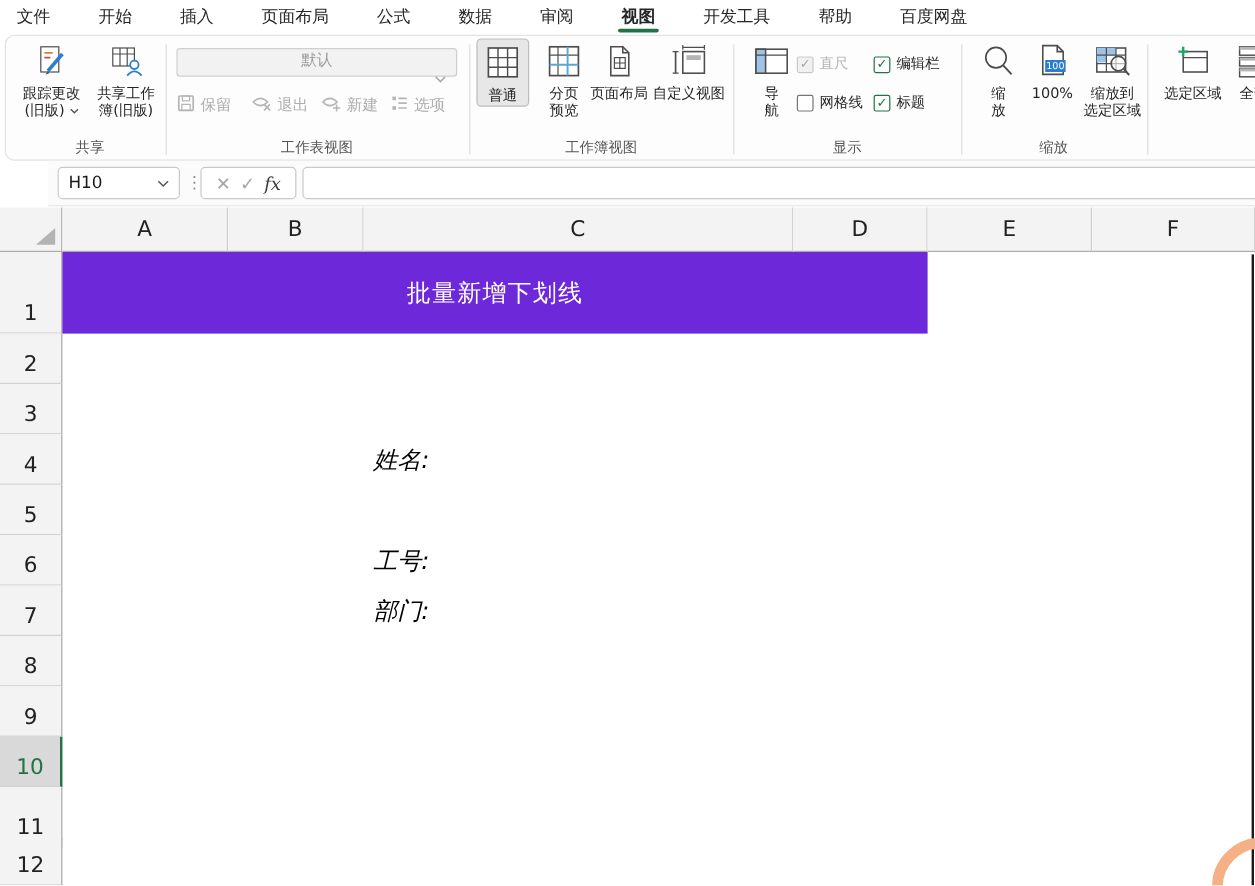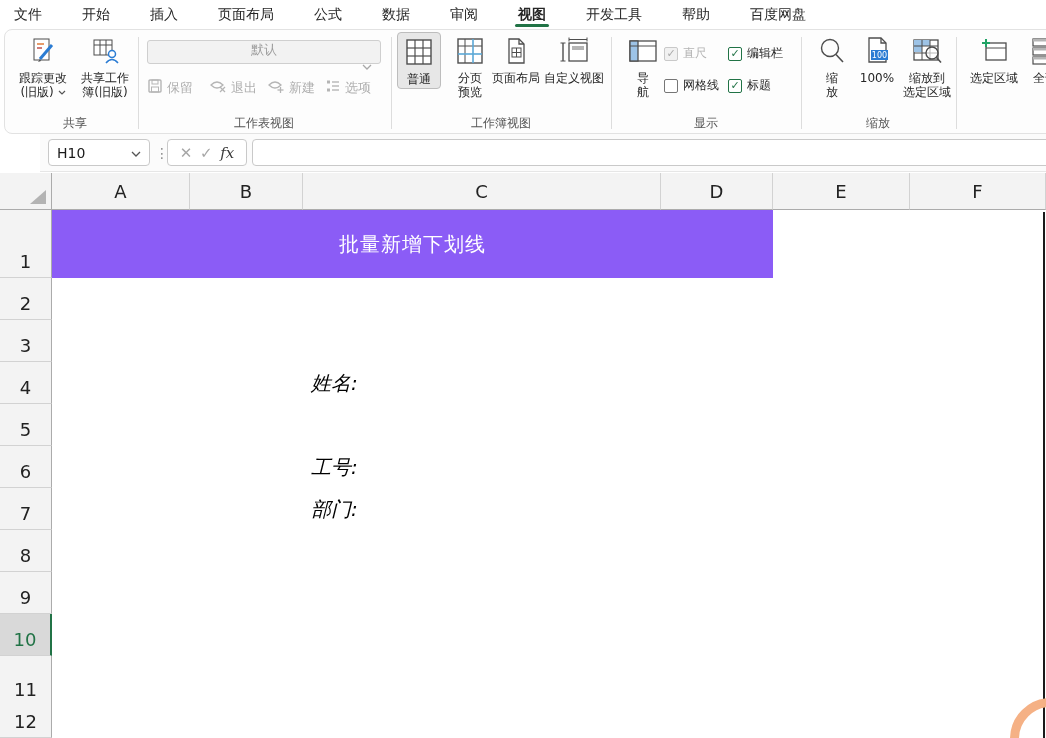--- a/index.html
+++ b/index.html
@@ -59,21 +59,21 @@
   .corner { position:absolute; left:0; top:0; width:52px; height:37px; background:#f3f3f3;
     border-right:1px solid #ababab; border-bottom:1px solid #ababab; }
   .corner svg { position:absolute; right:4px; bottom:4px; }
   .colhead { position:absolute; top:0; height:37px; background:#f3f3f3;
     border-bottom:1px solid #ababab; border-right:1px solid #d2d2d2;
     display:flex; align-items:center; justify-content:center; font-size:18px; color:#222; }
   .rowhead { position:absolute; left:0; width:52px; background:#f3f3f3;
     border-bottom:1px solid #d2d2d2; border-right:1px solid #ababab;
     display:flex; align-items:flex-end; justify-content:center; font-size:18px; color:#222; padding-bottom:5px; }
   .rowhead.active { background:#d9d9d9; color:#217346; border-right:2px solid #217346; }
-  .banner { position:absolute; left:52px; top:37px; width:721px; height:68px; background:#8b5cf6;
+  .banner { position:absolute; left:52px; top:37px; width:721px; height:68px; background:#6d28d9;
     display:flex; align-items:center; justify-content:center; color:#fff; font-size:20px; letter-spacing:1px; }
   .cell-label { position:absolute; left:303px; width:300px; height:42px; display:flex; align-items:center;
     padding-left:8px; font-size:20px; color:#000;font-style:italic; }
   .edge-line { position:absolute; left:1043px; top:39px; width:2px; height:526px; background:#1a1a1a; }
   .arc { position:absolute; left:1010px; top:525px; width:82px; height:82px;
     border:9px solid #F5B185; border-radius:50%; background:transparent; }
 </style>
 </head>
 <body>
 

